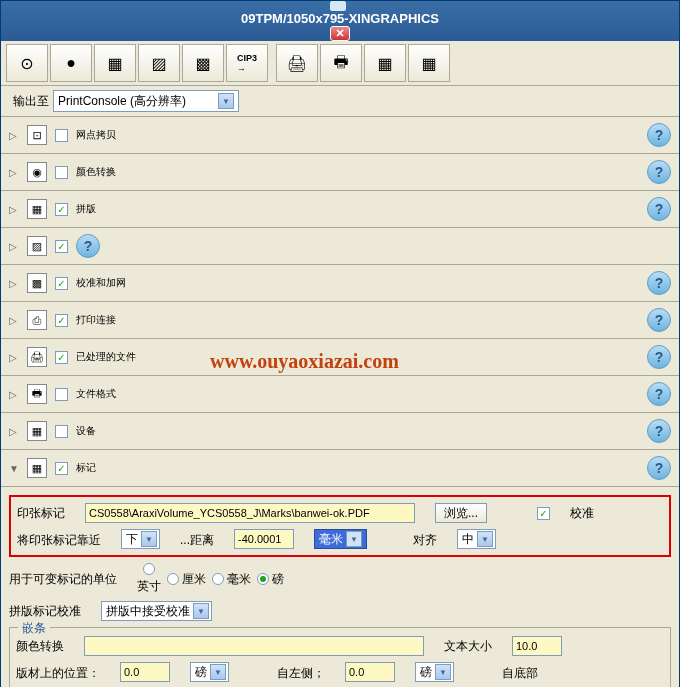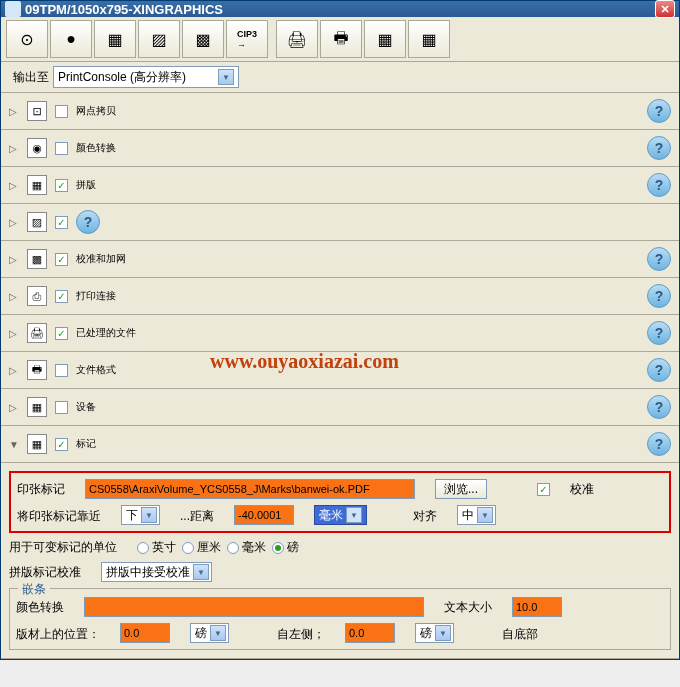--- a/index.html
+++ b/index.html
@@ -1,18 +1,18 @@
 <!DOCTYPE html>
 <html><head>
 <meta charset="utf-8">
 <style>
 * { box-sizing: border-box; margin: 0; padding: 0; }
 body { font-family: "SimSun", "Microsoft YaHei", Arial, sans-serif; font-size: 12px; background: #eee; }
 .window { width: 680px; background: #ece9d8; border: 1px solid #003c74; }
-.titlebar { background: linear-gradient(to bottom, #3a6ea5, #2a5a95); height: 16px; display: flex; align-items: center; padding: 0 4px; color: white; font-weight: bold; font-size: 13px; }
+.titlebar { background: linear-gradient(to bottom, #3a6ea5, #2a5a95); height: 40px; display: flex; align-items: center; padding: 0 4px; color: white; font-weight: bold; font-size: 13px; flex-direction: column; }
 .titlebar-icon { width: 16px; height: 16px; background: #d4e8f7; margin-right: 4px; border-radius: 2px; }
 .titlebar-text { flex: 1; }
 .close-btn { width: 20px; height: 18px; background: linear-gradient(to bottom, #e88, #c33); border: 1px solid #fff; border-radius: 3px; display: flex; align-items: center; justify-content: center; color: white; font-weight: bold; cursor: pointer; font-size: 11px; }
 .toolbar { background: #ece9d8; padding: 3px 5px; display: flex; gap: 2px; border-bottom: 1px solid #aca899; }
 .tool-btn { width: 42px; height: 38px; border: 1px solid #aca899; background: linear-gradient(to bottom, #fff, #ece9d8); cursor: pointer; display: flex; align-items: center; justify-content: center; font-size: 16px; }
 .tool-btn.sep { border: none; background: none; width: 4px; }
 .output-row { padding: 4px 12px; display: flex; align-items: center; gap: 4px; border-bottom: 1px solid #aca899; background: #ece9d8; }
 .output-select { flex: 0 0 auto; width: 186px; height: 22px; border: 1px solid #7f9db9; background: #fff; padding: 0 4px; display: flex; align-items: center; justify-content: space-between; }
 .dropdown-arrow { width: 16px; height: 16px; background: linear-gradient(to bottom, #cfe3fb, #a9c8ef); border: 1px solid #7f9db9; display: flex; align-items: center; justify-content: center; font-size: 8px; color: #4a6a8a; }
 .accordion { }
@@ -21,21 +21,21 @@
 .acc-icon { width: 20px; height: 20px; border: 1px solid #888; display: flex; align-items: center; justify-content: center; font-size: 11px; background: #fff; }
 .checkbox { width: 13px; height: 13px; border: 1px solid #7f9db9; background: #fff; display: flex; align-items: center; justify-content: center; font-size: 10px; color: #21a121; cursor: pointer; }
 .checkbox.checked::after { content: "✓"; }
 .acc-label { flex: 1; font-size: 10px; }
 .help-btn { width: 24px; height: 24px; border-radius: 50%; background: linear-gradient(to bottom, #b8dcf5, #6fb4e0); border: 1px solid #5a9cc8; color: #2a5a85; font-weight: bold; display: flex; align-items: center; justify-content: center; cursor: pointer; font-size: 14px; }
 .watermark { position: absolute; color: #c2410c; font-size: 20px; font-weight: bold; font-family: "Times New Roman", serif; pointer-events: none; left: 210px; top: 350px; }
 .expanded-panel { padding: 8px; background: #ece9d8; border-bottom: 1px solid #aca899; }
 .red-box { border: 2px solid #d00; padding: 6px; margin-bottom: 6px; }
 .form-row { display: flex; align-items: center; gap: 20px; margin-bottom: 6px; flex-wrap: wrap; }
 .form-row:last-child { margin-bottom: 0; align-items: flex-end; }
-.text-input { height: 20px; border: 1px solid #7f9db9; background: #f97316; padding: 0 3px; font-size: 11px; }
+.text-input { height: 20px; border: 1px solid #7f9db9; background: #fef9c3; padding: 0 3px; font-size: 11px; }
 .select-small { height: 20px; border: 1px solid #7f9db9; background: #fff; display: flex; align-items: center; padding: 0 2px 0 4px; gap: 3px; cursor: pointer; }
 .blue-select { background: #3d6bd8; color: white; padding: 0 4px; height: 20px; display: flex; align-items: center; gap: 3px; border: 1px solid #2a4a9a; }
 .blue-select .dropdown-arrow { background: #cfe3fb; color: #4a6a8a; }
 .button-small { height: 20px; border: 1px solid #7f9db9; background: linear-gradient(to bottom, #fff, #ece9d8); padding: 0 8px; cursor: pointer; font-size: 12px; }
 .radio { width: 12px; height: 12px; border: 1px solid #7f9db9; border-radius: 50%; display: inline-flex; align-items: center; justify-content: center; cursor: pointer; background: #fff; }
 .radio.selected::after { content: ""; width: 6px; height: 6px; background: #21a121; border-radius: 50%; }
 .fieldset { border: 1px solid #aca899; padding: 8px 6px 6px; margin-top: 6px; position: relative; }
 .fieldset-legend { position: absolute; top: -8px; left: 8px; background: #ece9d8; padding: 0 4px; color: #2a5a95; font-size: 12px; }
 .window-wrap { position: relative; }
 </style>
@@ -172,21 +172,21 @@
         <div class="select-small">
           <span>中</span>
           <span class="dropdown-arrow">▼</span>
         </div>
       </div>
     </div>
 
     <div class="form-row">
       <span>用于可变标记的单位</span>
       <span id="radios" style="display:flex;gap:6px;align-items:center">
-            <span style="display: inline-flex; align-items: center; gap: 3px;">
+            <span style="display: inline-flex; align-items: center; gap: 3px; flex-direction: column;">
               <span class="radio"></span>
               <span>英寸</span>
             </span>
             <span style="display: inline-flex; align-items: center; gap: 3px;">
               <span class="radio"></span>
               <span>厘米</span>
             </span>
             <span style="display: inline-flex; align-items: center; gap: 3px;">
               <span class="radio"></span>
               <span>毫米</span>

